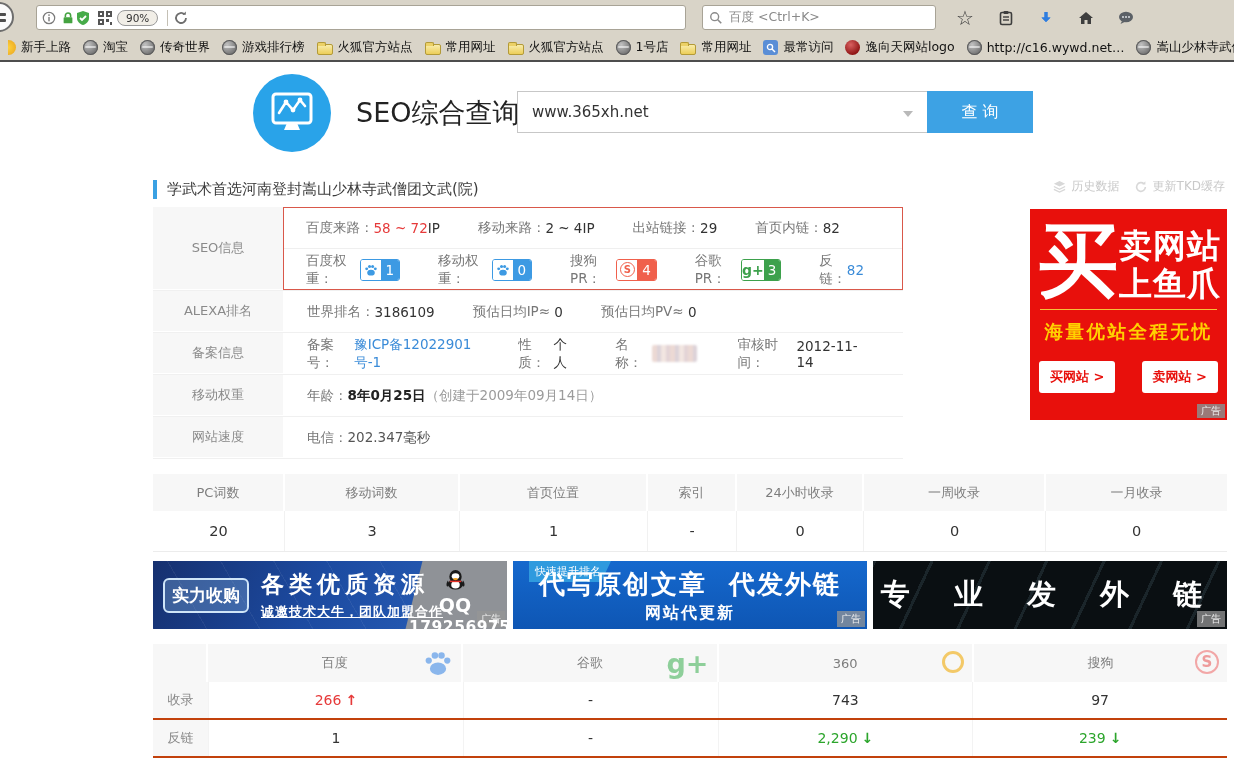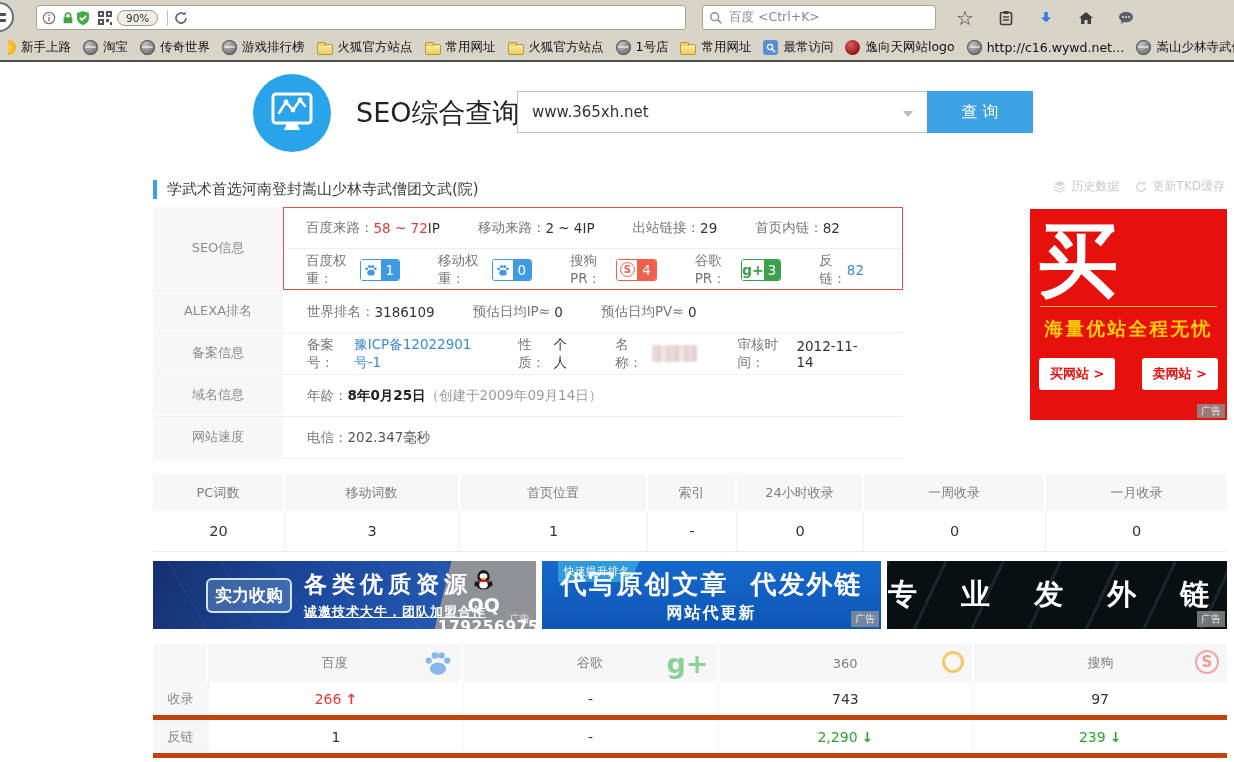--- a/index.html
+++ b/index.html
@@ -121,21 +121,21 @@
   .st-head .sc:last-child { border-right:none; }
   .st-vals { display:flex; height:41px; border-bottom:1px solid #ececec; }
   .st-vals .sc { display:flex; align-items:center; justify-content:center; color:#333; font-size:14.5px;
     border-right:1px solid #f1f1f1; }
   .st-vals .sc:last-child { border-right:none; }
   .c1{width:132px;} .c2{width:175px;} .c3{width:188px;} .c4{width:89px;} .c5{width:127px;} .c6{width:182px;} .c7{width:181px;}
 
   
   .banners { position:absolute; left:153px; top:499px; width:1074px; height:68px; display:flex; gap:6px; }
   .banner { flex:1; position:relative; overflow:hidden; }
-  .b1 { background:linear-gradient(115deg,#16306f 0%,#1c4aa0 45%,#2a63bd 100%); display:flex; align-items:center;padding-left:43px; }
+  .b1 { background:linear-gradient(115deg,#16306f 0%,#1c4aa0 45%,#2a63bd 100%); display:flex; align-items:center; }
   .b1:before { content:""; position:absolute; inset:0;
     background:repeating-linear-gradient(60deg, rgba(255,255,255,.06) 0 1px, transparent 1px 46px); }
   .b1-tag { margin-left:10px; border:2px solid #cfe5f8; background:rgba(150,195,235,.30); border-radius:6px;
     color:#fff; font-size:17px; font-weight:bold; padding:4px 7px; white-space:nowrap; z-index:1; }
   .b1-mid { margin-left:12px; z-index:1; }
   .b1-title { color:#fff; font-size:23px; font-weight:bold; letter-spacing:5px; white-space:nowrap; }
   .b1-sub { color:#fff; font-size:13px; font-weight:bold; margin-top:3px; letter-spacing:1px; white-space:nowrap;text-decoration:underline; }
   .b1-right { position:absolute; right:-12px; top:0; bottom:0; width:105px; background:#8f9297;
     transform:skewX(-14deg); }
   .b1-qq { position:absolute; right:6px; top:8px; width:92px; text-align:center; color:#fff; z-index:1; }
@@ -153,21 +153,21 @@
   .b3-title { color:#fff; font-size:29px; font-weight:bold; letter-spacing:17px; z-index:1; white-space:nowrap; }
   .adtag2 { position:absolute; right:2px; bottom:2px; background:rgba(150,150,150,.75); color:#eee;
     font-size:10px; padding:1px 4px; }
 
   
   .engines { position:absolute; left:153px; top:582px; width:1074px; }
   .en-head { display:flex; background:#f7f7f7; height:38px; }
   .en-head .ec { position:relative; display:flex; align-items:center; justify-content:center;
     color:#7d7d7d; font-size:13px; border-right:2px solid #fff; }
   .en-head .ec:last-child { border-right:none; }
-  .en-row { display:flex; height:38px; border-bottom:5px solid #c2410c; }
+  .en-row { display:flex; height:38px; border-bottom:2px solid #c2410c; }
   .en-row .ec { display:flex; align-items:center; justify-content:center; font-size:14px; color:#333;
     border-left:1px solid #f3f3f3; }
   .en-row .ec:first-child { border-left:none; }
   .ec0 { width:55px; flex:none; }
   .ecN { flex:1; }
   .en-row .ec0 { background:#f7f7f7; color:#8a8a8a; font-size:13px; }
   .eng-ic { position:absolute; right:8px; top:4px; }
   .ring360 { width:22px; height:22px; border:3px solid #f3c968; border-radius:50%; display:inline-block; margin-top:3px; }
   .sogou-big { width:24px; height:24px; border:2.5px solid #f2a7a7; border-radius:50%; color:#ee9b9b;
     font-size:15px; font-weight:bold; display:flex; align-items:center; justify-content:center; margin-top:2px; }
@@ -474,40 +474,44 @@
             <span class="censor"></span>
           </span>
         <span class="grp">
             <span class="lab">审核时间：</span>
             <span>2012-11-14</span>
           </span>
       </div>
     </div>
 
     <div class="irow h42">
-      <div class="ilabel">域名信息</div>
+      <div class="ilabel">移动权重</div>
       <div class="icontent">
         <span class="lab">年龄：</span>
         <span class="boldv">8年0月25日</span>
         <span class="grey2">（创建于2009年09月14日）</span>
       </div>
     </div>
 
     <div class="irow h42">
       <div class="ilabel">网站速度</div>
       <div class="icontent">
         <span class="lab">电信：</span>
         <span style="color:#555;">202.347毫秒</span>
       </div>
     </div>
   </div>
 
   <div class="rightad">
     <div class="ra-top">
       <div class="ra-big">买</div>
+      <div class="ra-col">
+        <div>卖网站</div>
+        <div>上鱼爪</div>
+      </div>
     </div>
     <div class="ra-hr"></div>
     <div class="ra-slogan">海量优站全程无忧</div>
     <div class="ra-btns">
       <span class="ra-btn">买网站 &gt;</span>
       <span class="ra-btn">卖网站 &gt;</span>
     </div>
     <span class="adtag">广告</span>
   </div>
 

